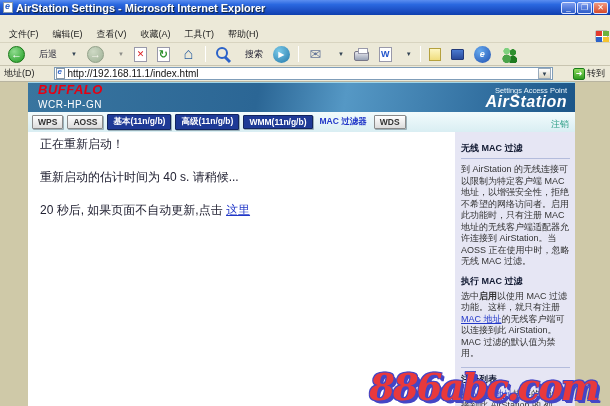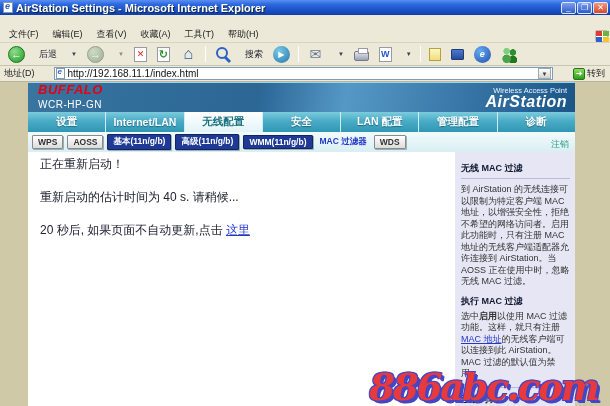--- a/index.html
+++ b/index.html
@@ -228,34 +228,25 @@
 
   <div class="page">
     <div class="site">
 
       <div class="bheader">
         <span class="brand">
           <span class="b1">BUFFALO</span>
           <span class="b2">WCR-HP-GN</span>
         </span>
         <span class="prod">
-          <span class="p1">Wireless Access Point</span>
+          <span class="p1">Settings Access Point</span>
           <span class="p2">AirStation</span>
         </span>
       </div>
 
-      <div class="ntabs" id="nav-tabs">
-          <div class="ntab">设置</div>
-          <div class="ntab">Internet/LAN</div>
-          <div class="ntab active">无线配置</div>
-          <div class="ntab">安全</div>
-          <div class="ntab">LAN 配置</div>
-          <div class="ntab">管理配置</div>
-          <div class="ntab">诊断</div>
-        </div>
 
       <div class="subbar">
         <span id="sub-tabs" style="display:flex;gap:4px;align-items:center">
             <span class="stab light">WPS</span>
             <span class="stab light">AOSS</span>
             <span class="stab dark">基本(11n/g/b)</span>
             <span class="stab dark">高级(11n/g/b)</span>
             <span class="stab dark">WMM(11n/g/b)</span>
             <span class="stab active-text">MAC 过滤器</span>
             <span class="stab light">WDS</span>

